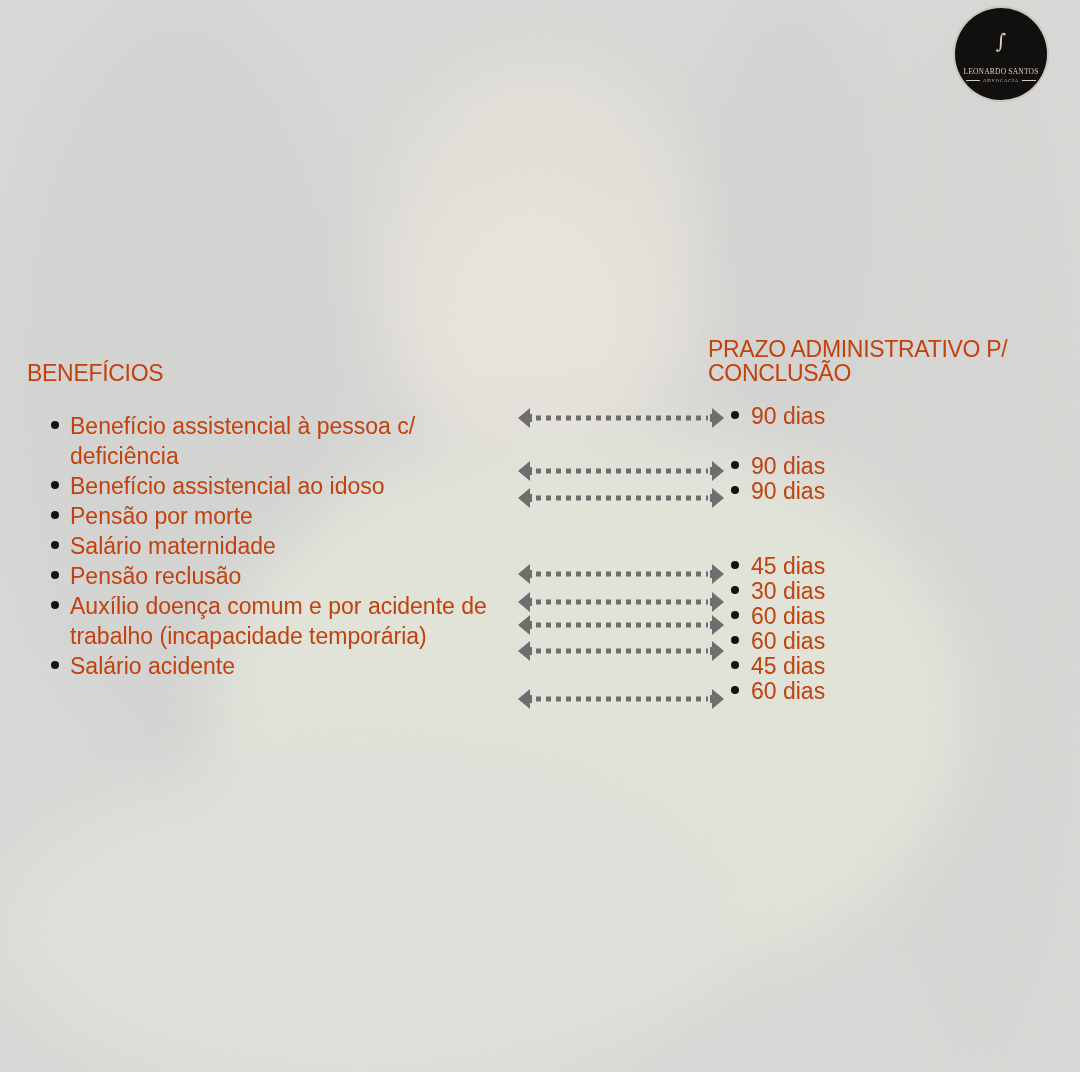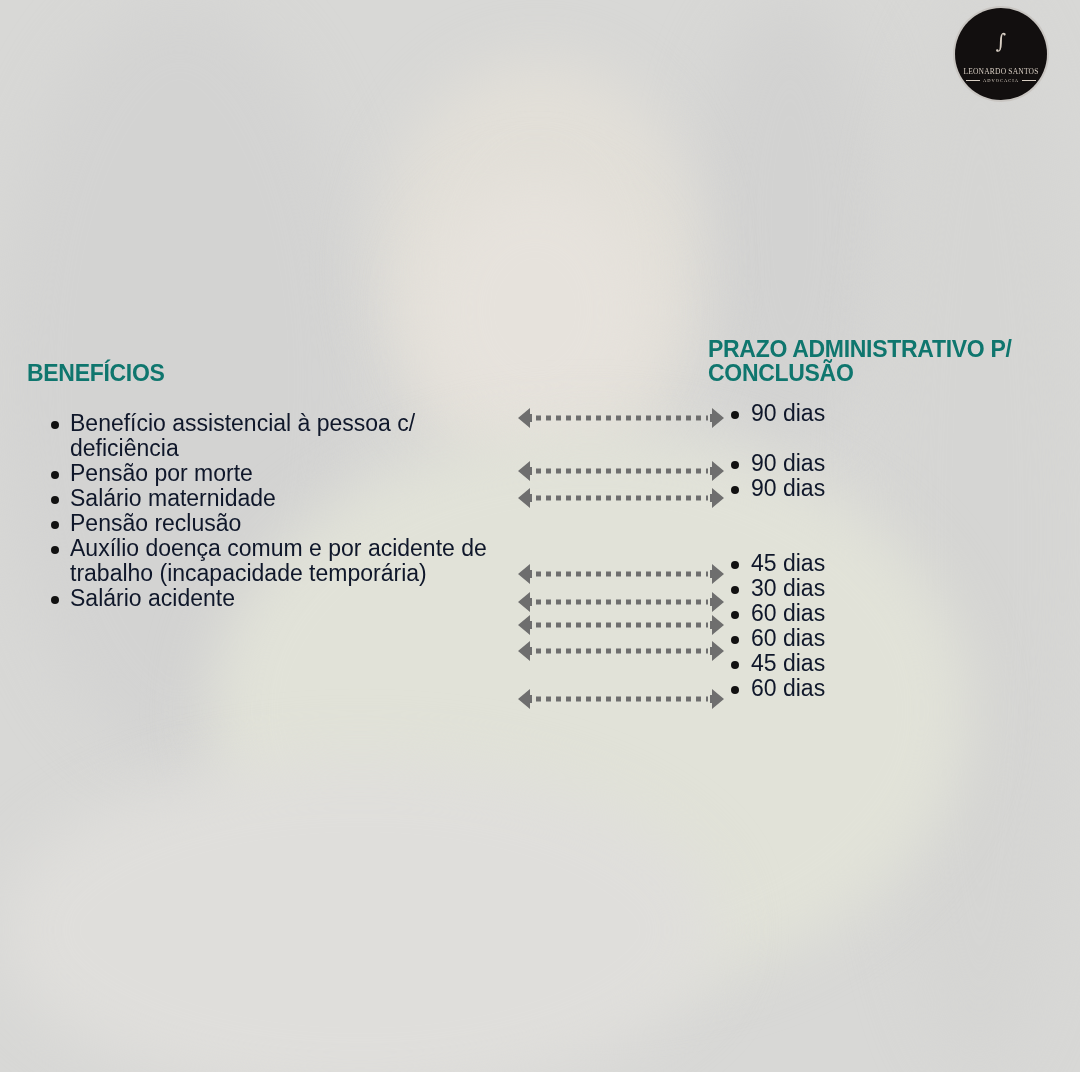--- a/index.html
+++ b/index.html
@@ -24,27 +24,27 @@
       box-shadow: 0 0 0 2px #c9c6c2;
       display: flex; flex-direction: column; align-items: center; justify-content: center;
       color: #d9cfc4;
     }
     .logo .mark { font-family: "DejaVu Serif", serif; font-size: 20px; line-height: 20px; margin-top: 6px; }
     .logo .name { font-family: "Liberation Serif", serif; font-size: 7.5px; letter-spacing: 0.2px; margin-top: 16px; white-space: nowrap; }
     .logo .sub { font-family: "Liberation Serif", serif; font-size: 4.5px; letter-spacing: 1px; margin-top: 2px; display: flex; align-items: center; gap: 3px; }
     .logo .sub .ln { width: 14px; height: 1px; background: #d9cfc4; }
 
     .heading {
-      position: absolute; font-weight: bold; color: #0f766e;
+      position: absolute; font-weight: normal; color: #c2410c;
       font-size: 23px; line-height: 24px; letter-spacing: -0.3px;
     }
     .h-left { left: 27px; top: 361px; }
     .h-right { left: 708px; top: 337px; width: 360px; }
 
-    .list { position: absolute; margin: 0; padding: 0; list-style: none; color: #0f172a; font-size: 23px; line-height: 25px; }
+    .list { position: absolute; margin: 0; padding: 0; list-style: none; color: #c2410c; font-size: 23px; line-height: 30px; }
     .benefits { left: 48px; top: 411px; width: 470px; }
     .benefits li { position: relative; padding-left: 22px; }
     .benefits li::before, .terms li::before {
       content: ""; position: absolute; left: 3px; top: 10px; width: 8px; height: 8px; border-radius: 50%; background: #111;
     }
     .terms { left: 728px; top: 401px; }
     .terms li { position: relative; padding-left: 23px; height: 25px; }
     .terms li.gap { height: 50px; }
     .terms li.empty::before { display: none; }
 
@@ -73,20 +73,21 @@
       <span>ADVOCACIA</span>
       <span class="ln"></span>
   </span>
 </div>
 
 <div class="heading h-left">BENEFÍCIOS</div>
 <div class="heading h-right">PRAZO ADMINISTRATIVO P/ CONCLUSÃO</div>
 
 <ul class="list benefits">
   <li>Benefício assistencial à pessoa c/ deficiência</li>
+  <li>Benefício assistencial ao idoso</li>
   <li>Pensão por morte</li>
   <li>Salário maternidade</li>
   <li>Pensão reclusão</li>
   <li>Auxílio doença comum e por acidente de trabalho (incapacidade temporária)</li>
   <li>Salário acidente</li>
 </ul>
 
 <ul class="list terms">
   <li class="gap">90 dias</li>
   <li>90 dias</li>

